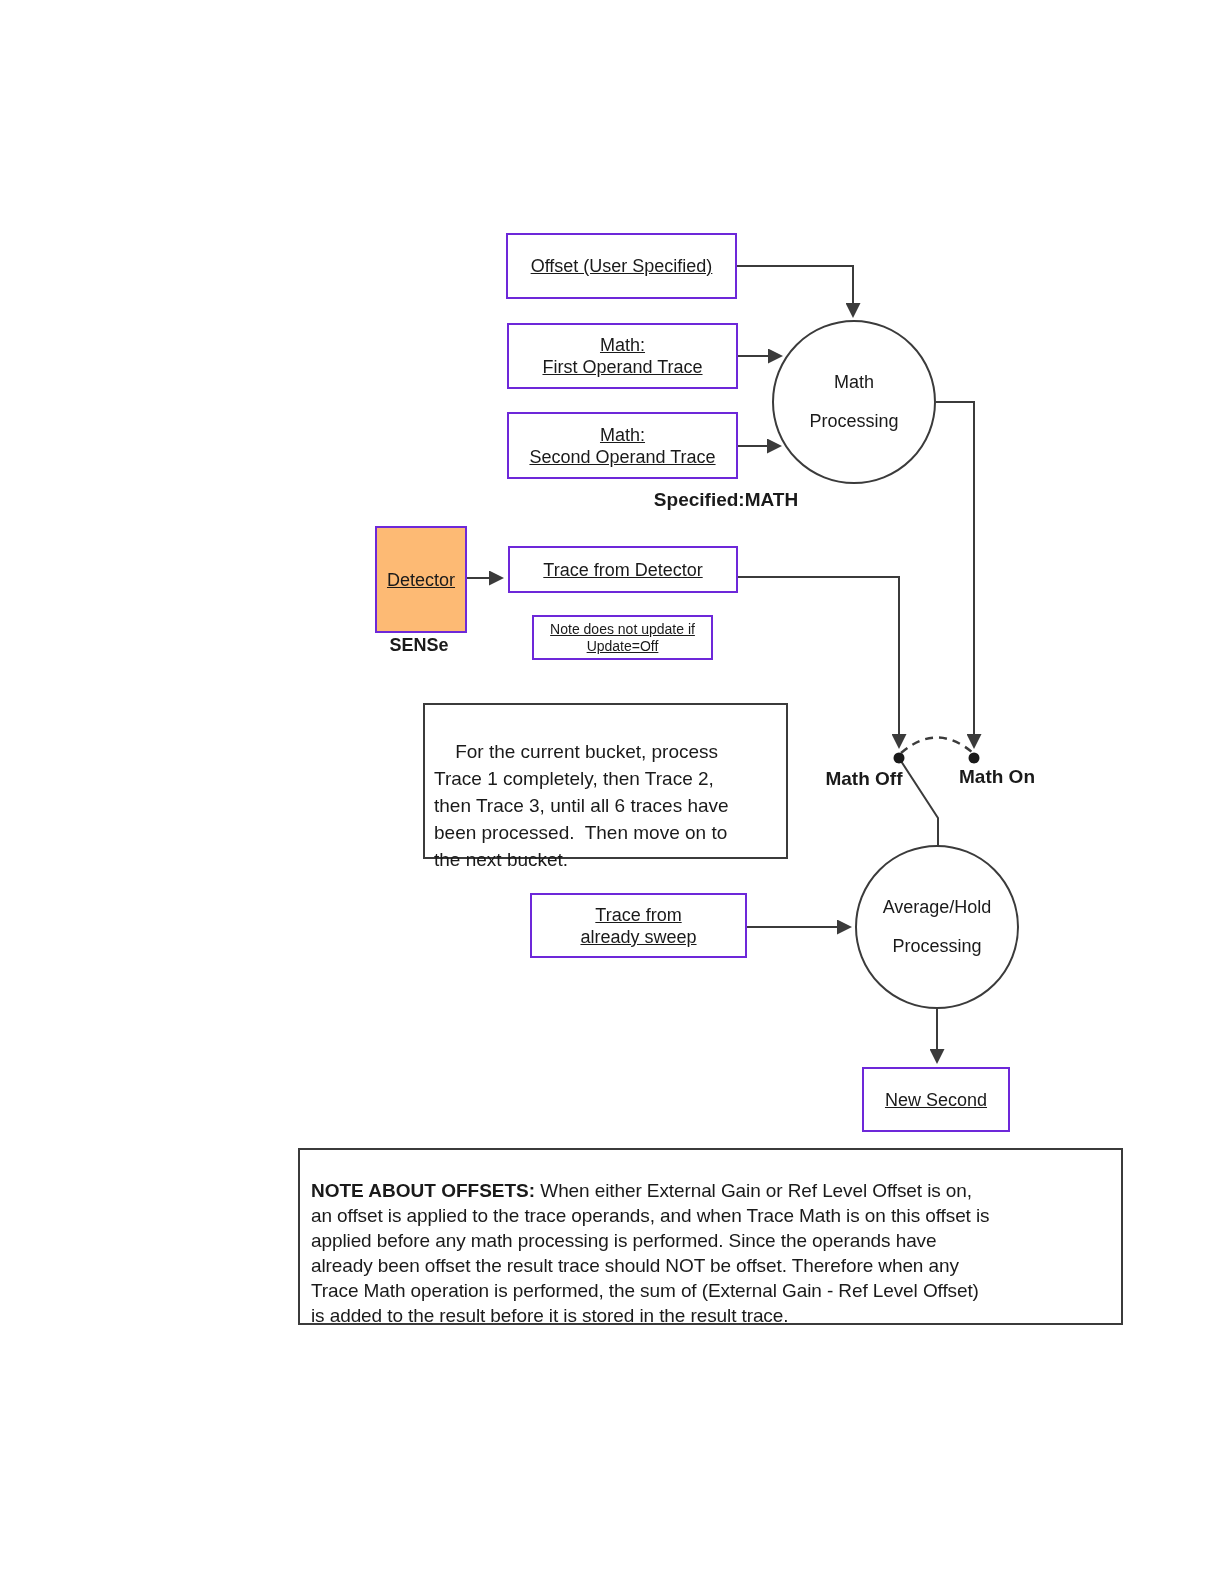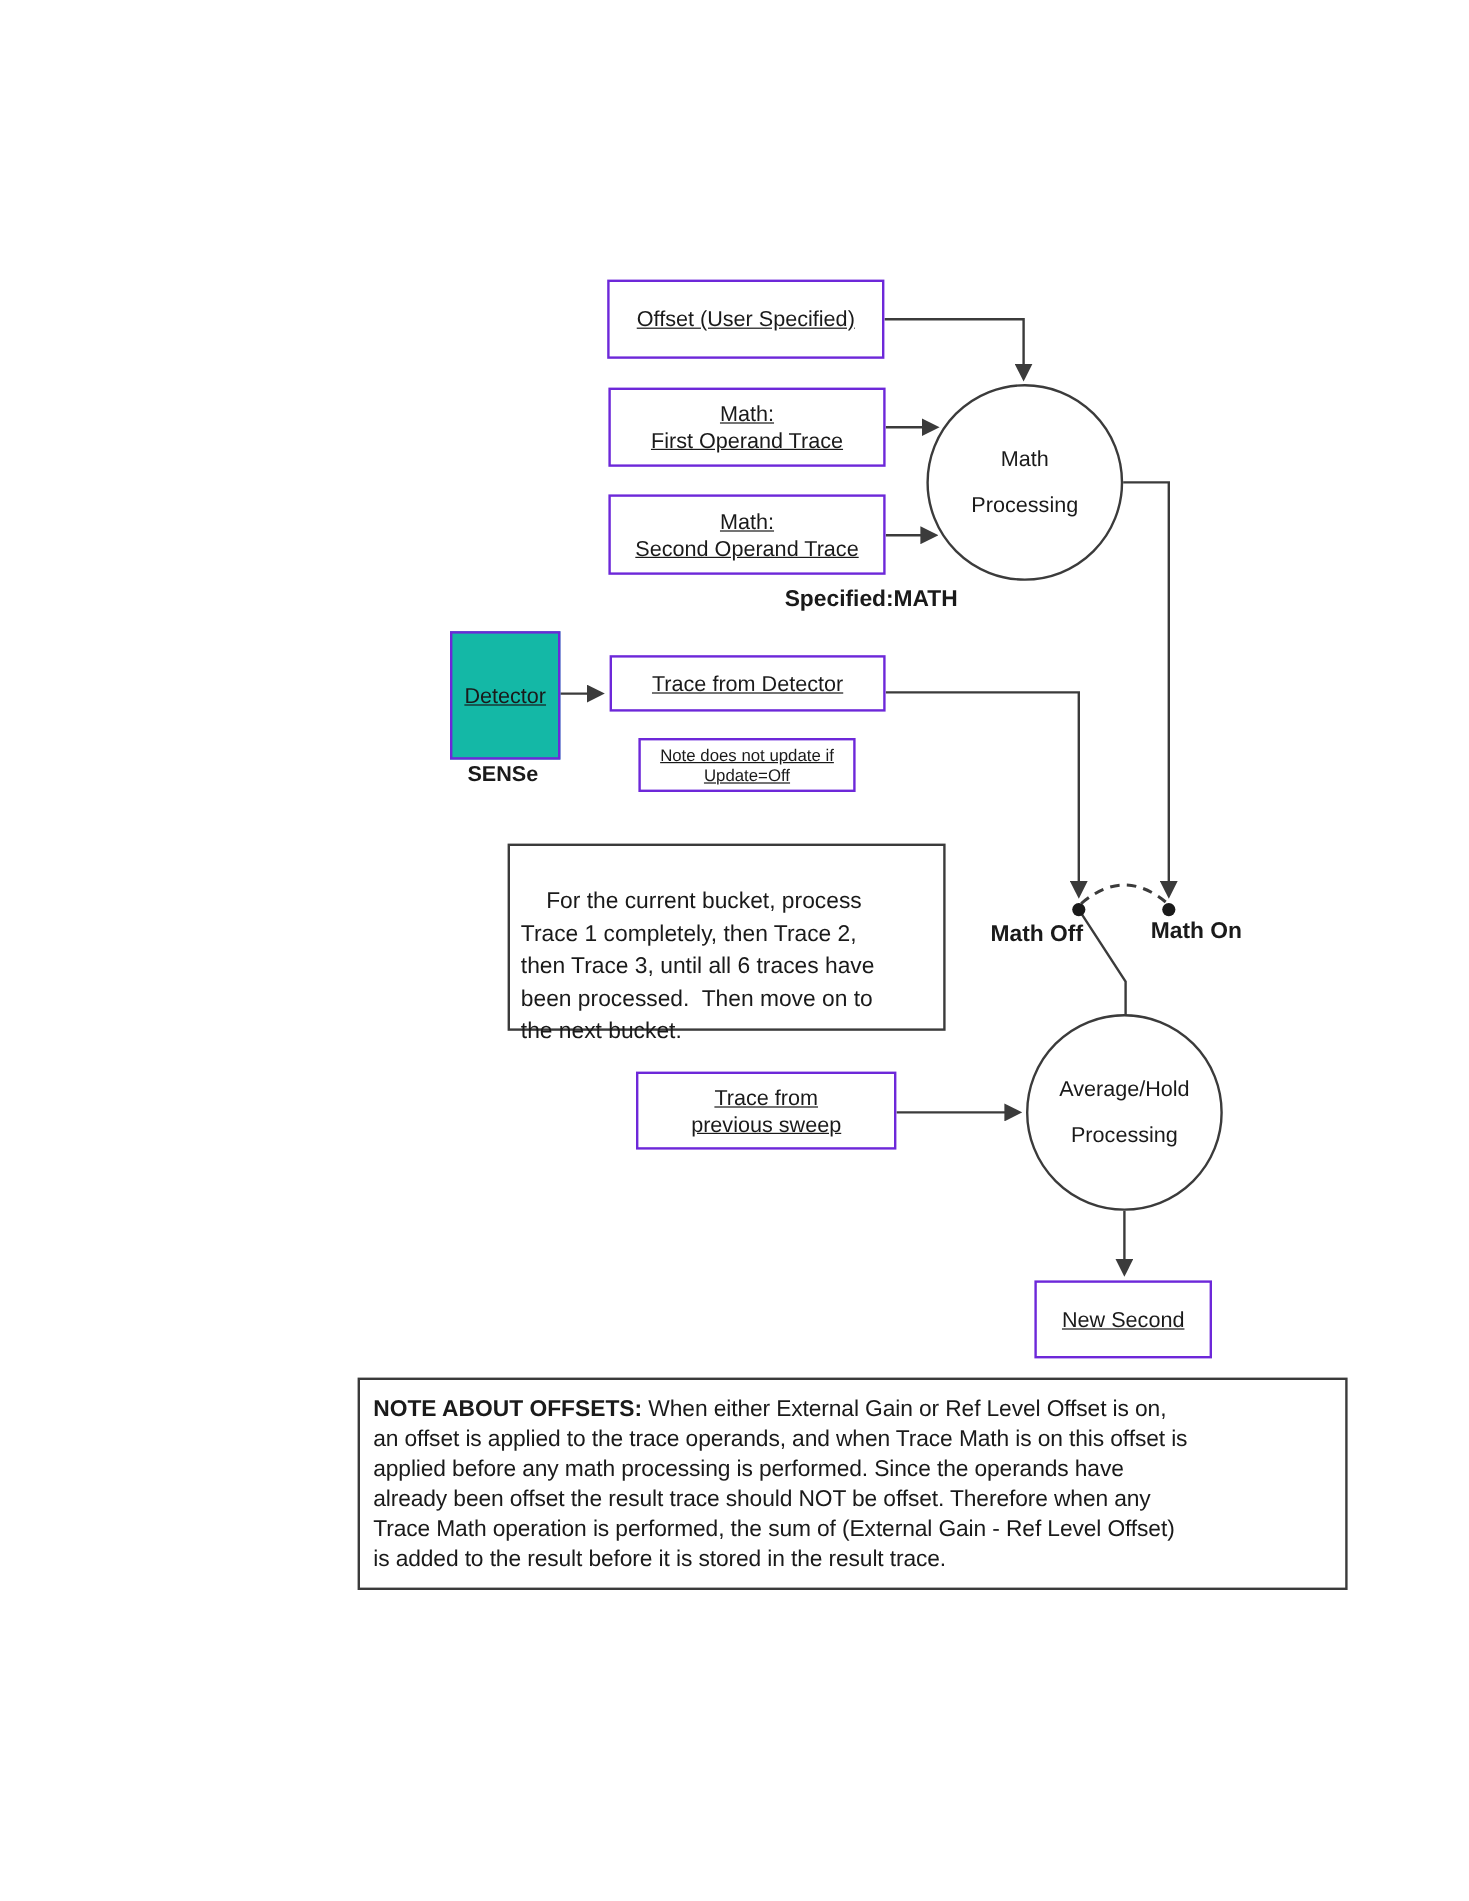--- a/index.html
+++ b/index.html
@@ -8,21 +8,21 @@
     font-family:"Liberation Sans","DejaVu Sans",sans-serif;color:#1a1a1a;
   }
   .wires{position:absolute;left:0;top:0;width:1224px;height:1584px;z-index:1;}
   .node{position:absolute;z-index:2;box-sizing:border-box;}
   .box{
     border:2px solid #6d28d9;background:#ffffff;
     display:flex;flex-direction:column;align-items:center;justify-content:center;
     text-align:center;font-size:18px;line-height:22px;text-decoration:underline;
   }
   .box span{display:block;}
-  .gray{background:#14b8a6;text-align:right;}
+  .gray{background:#fdba74;text-align:right;}
   .circle{
     border:2px solid #3b3b3b;border-radius:50%;background:#ffffff;
     display:flex;flex-direction:column;align-items:center;justify-content:center;
     text-align:center;font-size:18px;line-height:23px;gap:16px;
   }
   .flabel{position:absolute;z-index:2;font-weight:bold;white-space:nowrap;transform:translateX(-50%);}
   
   .offset-box{left:506px;top:233px;width:231px;height:66px;}
   .first-op-box{left:507px;top:323px;width:231px;height:66px;}
   .second-op-box{left:507px;top:412px;width:231px;height:67px;}
@@ -39,21 +39,21 @@
   .bucket-box{left:423px;top:703px;width:365px;height:156px;border:2px solid #3b3b3b;background:#fff;
     font-size:19px;line-height:27px;padding:6px 4px 6px 9px;white-space:pre;text-align:left;}
   
   .math-off{left:864px;top:768px;font-size:19px;}
   .math-on{left:997px;top:766px;font-size:19px;}
   
   .prev-sweep-box{left:530px;top:893px;width:217px;height:65px;}
   .new-trace-box{left:862px;top:1067px;width:148px;height:65px;}
   
   .offsets-note-box{left:298px;top:1148px;width:825px;height:177px;border:2px solid #3b3b3b;background:#fff;
-    font-size:19px;line-height:25px;padding:12px 11px;white-space:pre-line;text-align:left;letter-spacing:-0.1px;}
+    font-size:19px;line-height:25px;padding:28px 11px;white-space:pre-line;text-align:left;letter-spacing:-0.1px;}
   .offsets-note-box b{letter-spacing:0;}
 </style>
 </head>
 <body>
 
 <div class="canvas">
 
   <svg class="wires" viewBox="0 0 1224 1584" xmlns="http://www.w3.org/2000/svg">
     <defs>
       <marker id="arrow" viewBox="0 0 10 10" refX="8" refY="5" markerWidth="7.5" markerHeight="7.5" orient="auto-start-reverse">
@@ -116,21 +116,21 @@
 then Trace 3, until all 6 traces have
 been processed.  Then move on to
 the next bucket.</span>
   </div>
 
   <div class="flabel math-off">Math Off</div>
   <div class="flabel math-on">Math On</div>
 
   <div class="node box prev-sweep-box">
     <span>Trace from</span>
-    <span>previous sweep</span>
+    <span>already sweep</span>
   </div>
 
   <div class="node circle avg-circle">
     <span>Average/Hold</span>
     <span>Processing</span>
   </div>
 
   <div class="node box new-trace-box">
     <span>New Second</span>
   </div>

